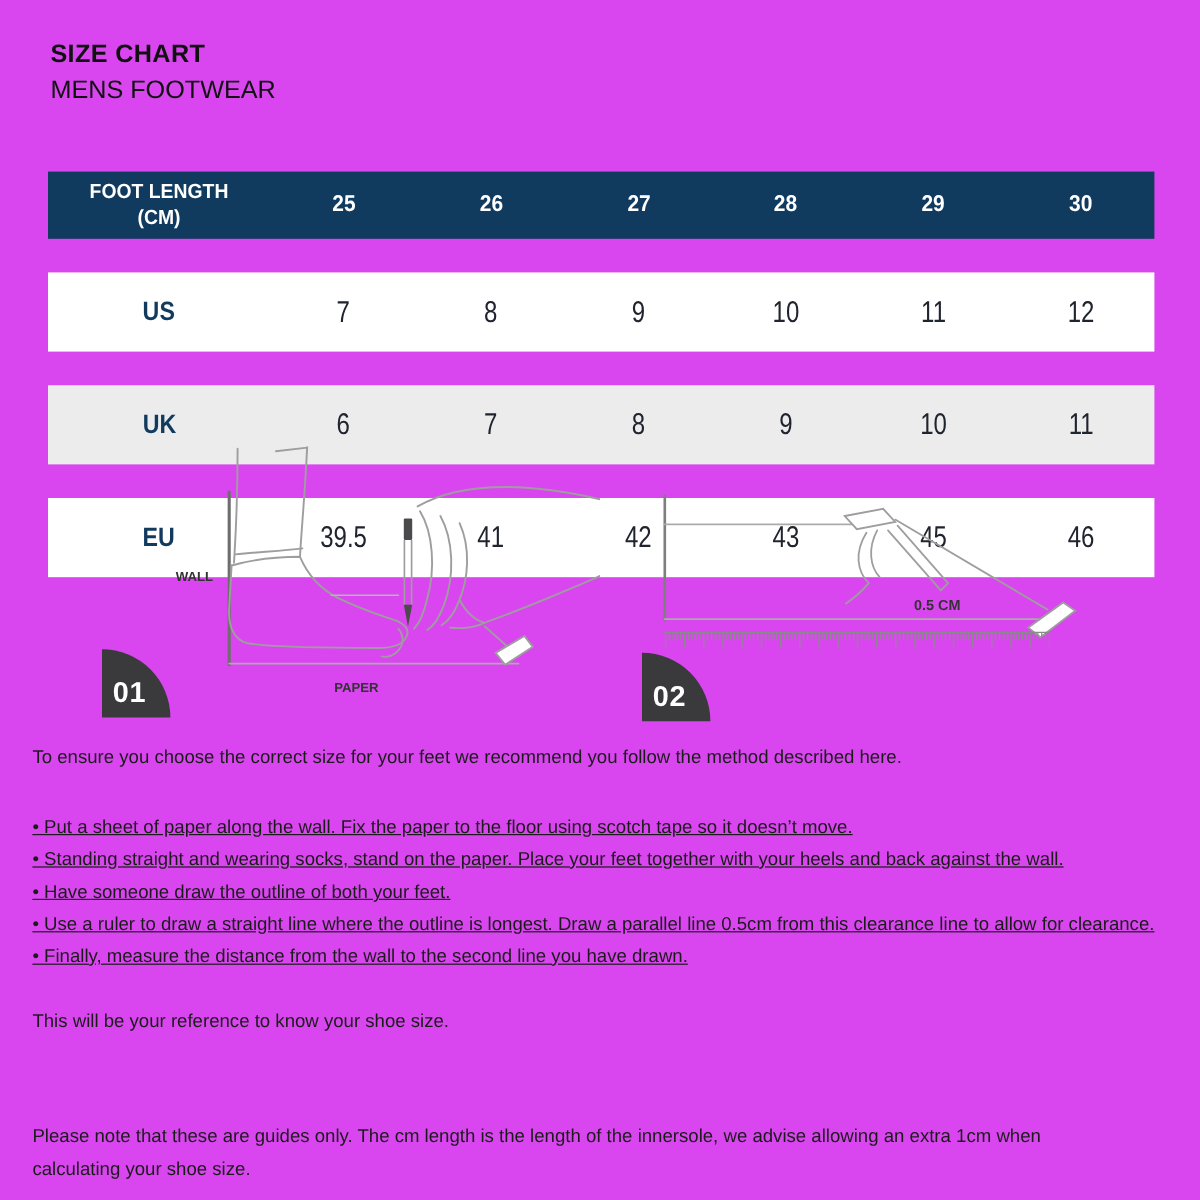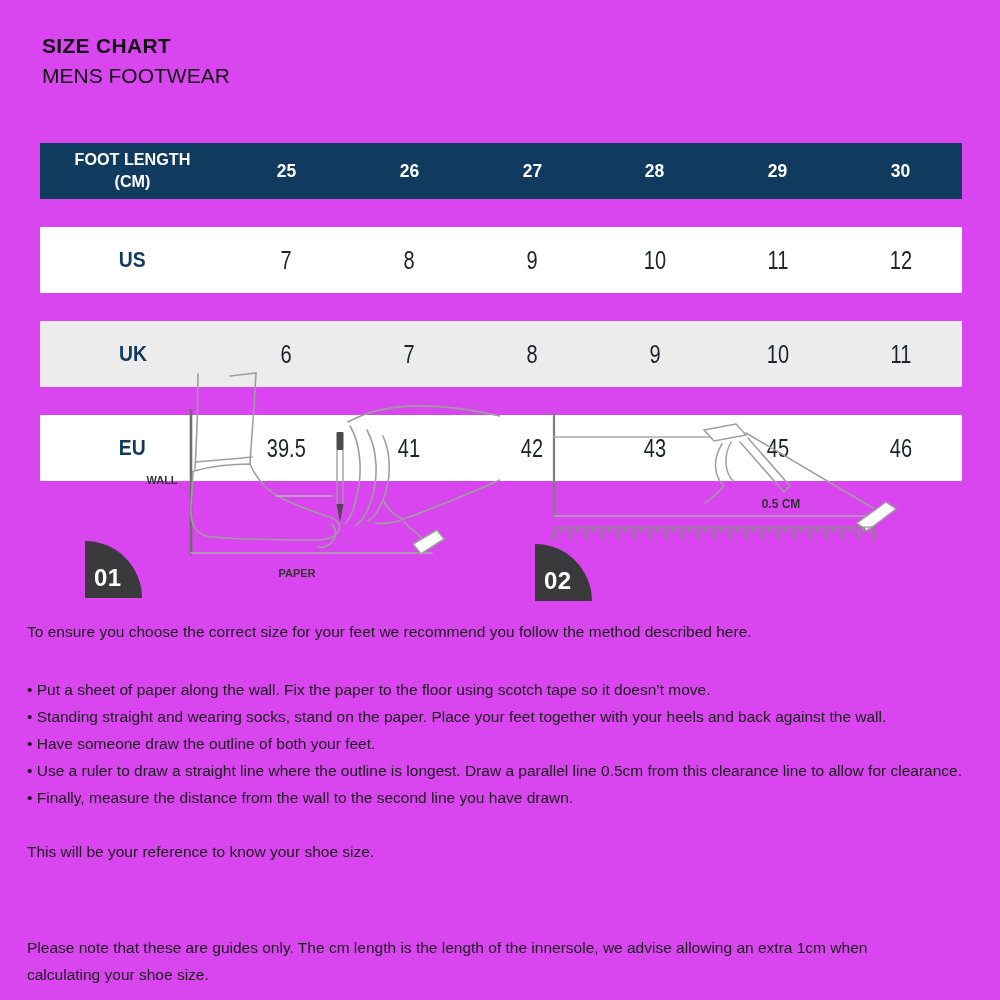--- a/index.html
+++ b/index.html
@@ -30,21 +30,21 @@
   .fig{position:absolute;}
   .fig svg text{font-family:"Liberation Sans",sans-serif;font-weight:bold;fill:#333;}
   .badge{position:absolute;width:57px;height:57px;background:#3a3a3c;border-top-right-radius:100%;
          display:flex;align-items:flex-end;justify-content:flex-start;padding:0 0 6px 9px;box-sizing:border-box;}
   .badge span{color:#fff;font-size:24px;font-weight:bold;letter-spacing:.5px;}
 
   
   .txt{position:absolute;left:27px;font-size:15.5px;line-height:27px;color:#1b1b1b;}
   .intro{top:602px;width:965px;}
   .bullets{top:676px;width:973px;list-style:none;margin:0;padding:0;}
-  .bullets li{white-space:nowrap;line-height:27px;}
+  .bullets li{white-space:nowrap;line-height:27px;text-decoration:underline;}
   .bullets li::before{content:"\2022\00a0";}
   .outro{top:838px;width:965px;}
   .note{top:918px;width:900px;}
   .txt p{margin:0;}
 </style>
 </head>
 <body>
 
 <div class="page">
 

